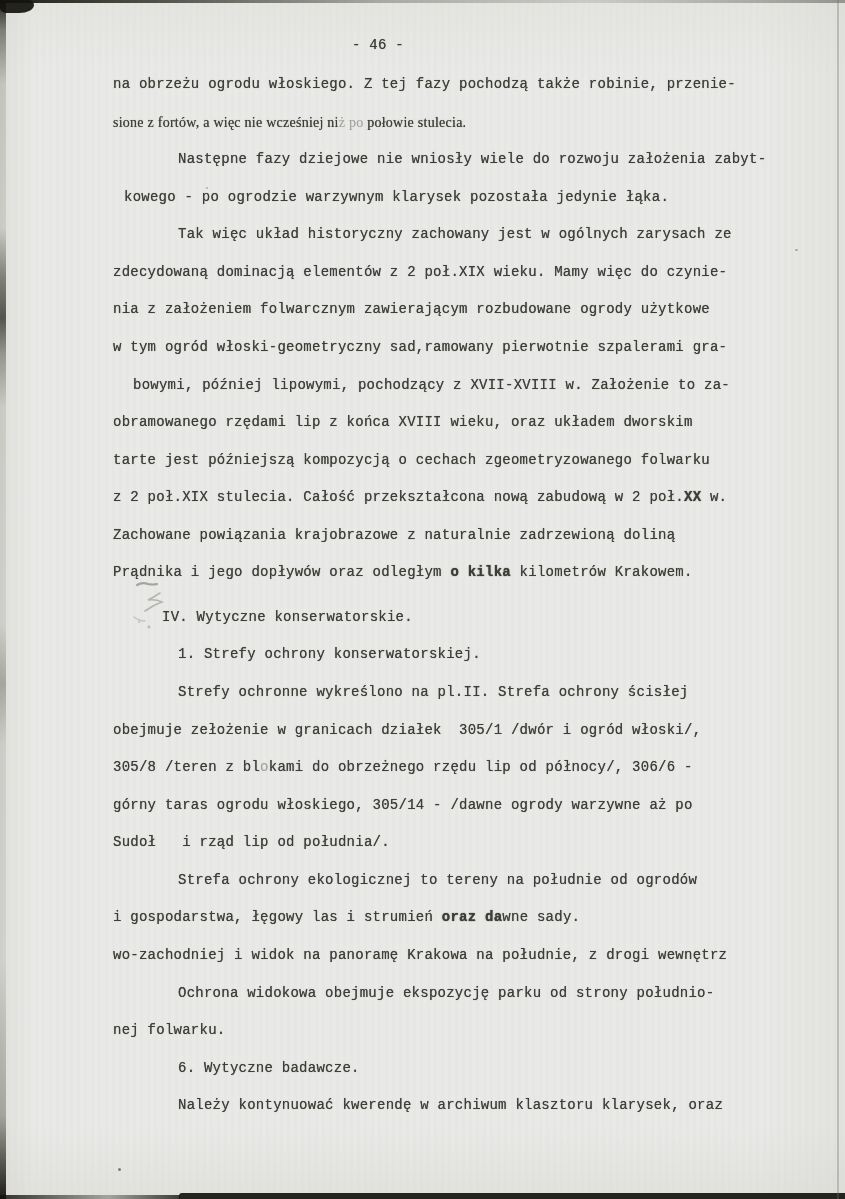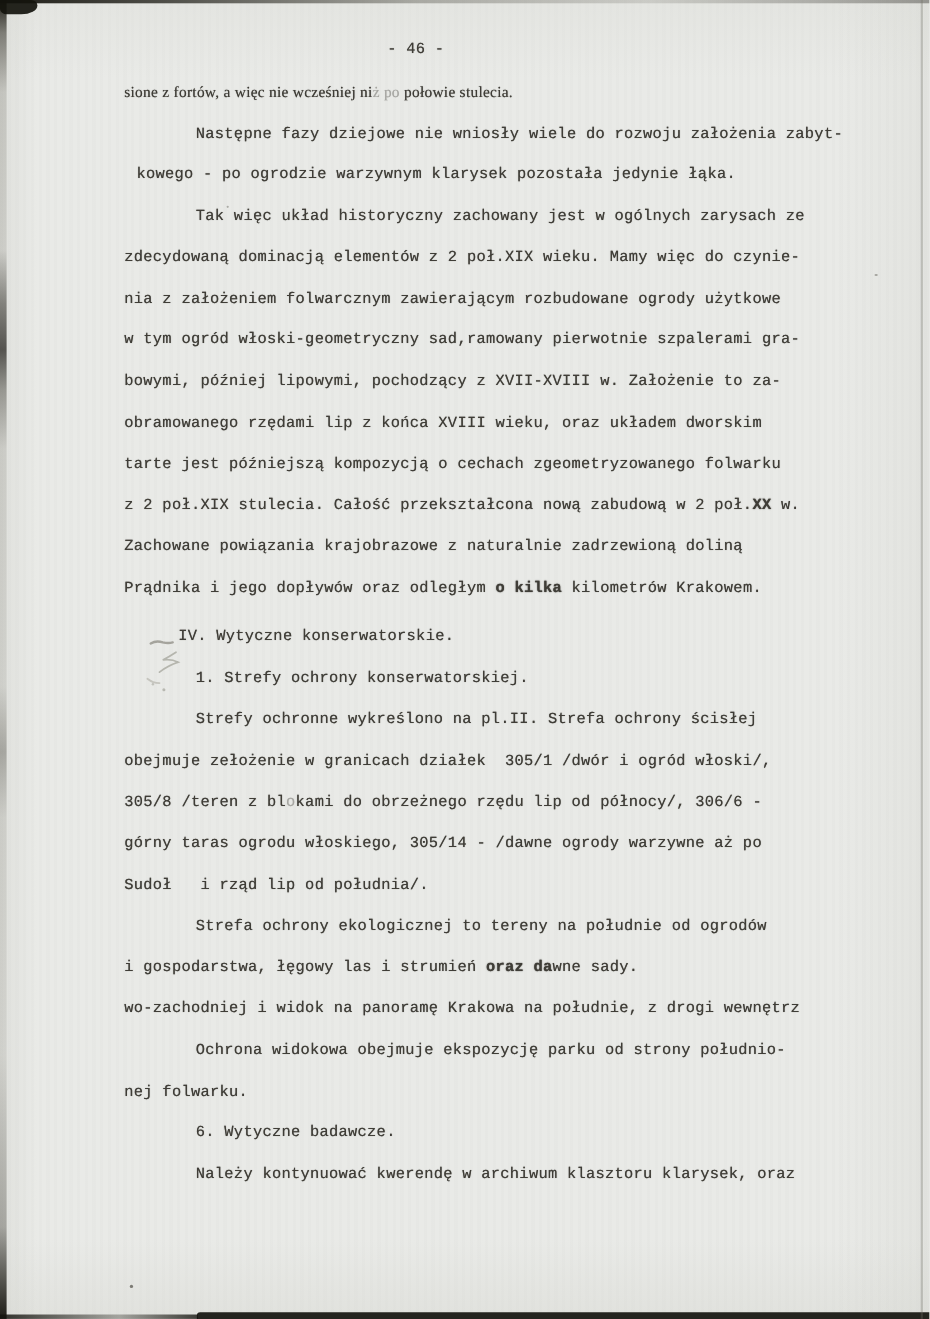--- a/index.html
+++ b/index.html
@@ -68,28 +68,29 @@
   .speck.s3{left:206px;top:187px;width:2px;height:2px;opacity:.4;}
 </style>
 </head>
 <body>
 
 <div class="page">
 
   <div class="pagenum">- 46 -</div>
 
   <div class="typed">
+      <div class="line" style="padding-left: 0px;"><span>na obrzeżu ogrodu włoskiego. Z tej fazy pochodzą także robinie, przenie-</span></div>
       <div class="line" style="padding-left: 0px; font-family: Liberation Serif, serif;"><span>sione z fortów, a więc nie wcześniej ni</span><span class="f">ż po</span><span> połowie stulecia.</span></div>
       <div class="line" style="padding-left: 65px;"><span>Następne fazy dziejowe nie wniosły wiele do rozwoju założenia zabyt-</span></div>
       <div class="line" style="padding-left: 0px; margin-left: 11px;"><span>kowego - po ogrodzie warzywnym klarysek pozostała jedynie łąka.</span></div>
       <div class="line" style="padding-left: 65px;"><span>Tak więc układ historyczny zachowany jest w ogólnych zarysach ze</span></div>
       <div class="line" style="padding-left: 0px;"><span>zdecydowaną dominacją elementów z 2 poł.XIX wieku. Mamy więc do czynie-</span></div>
       <div class="line" style="padding-left: 0px;"><span>nia z założeniem folwarcznym zawierającym rozbudowane ogrody użytkowe</span></div>
       <div class="line" style="padding-left: 0px;"><span>w tym ogród włoski-geometryczny sad,ramowany pierwotnie szpalerami gra-</span></div>
-      <div class="line" style="padding-left: 0px;"><span>bowymi, później lipowymi, pochodzący z XVII-XVIII w. Założenie to za-</span></div>
+      <div class="line" style="padding-left: 0px; margin-left: 20px;"><span>bowymi, później lipowymi, pochodzący z XVII-XVIII w. Założenie to za-</span></div>
       <div class="line" style="padding-left: 0px;"><span>obramowanego rzędami lip z końca XVIII wieku, oraz układem dworskim</span></div>
       <div class="line" style="padding-left: 0px;"><span>tarte jest późniejszą kompozycją o cechach zgeometryzowanego folwarku</span></div>
       <div class="line" style="padding-left: 0px;"><span>z 2 poł.XIX stulecia. Całość przekształcona nową zabudową w 2 poł.</span><span class="b">XX</span><span> w.</span></div>
       <div class="line" style="padding-left: 0px;"><span>Zachowane powiązania krajobrazowe z naturalnie zadrzewioną doliną</span></div>
       <div class="line" style="padding-left: 0px;"><span>Prądnika i jego dopływów oraz odległym </span><span class="b">o kilka</span><span> kilometrów Krakowem.</span></div>
       <div class="gapblock" style="height: 7px;"></div>
       <div class="line" style="padding-left: 49px;"><span>IV. Wytyczne konserwatorskie.</span></div>
       <div class="line" style="padding-left: 65px;"><span>1. Strefy ochrony konserwatorskiej.</span></div>
       <div class="line" style="padding-left: 65px;"><span>Strefy ochronne wykreślono na pl.II. Strefa ochrony ścisłej</span></div>
       <div class="line" style="padding-left: 0px;"><span>obejmuje zełożenie w granicach działek  305/1 /dwór i ogród włoski/,</span></div>

